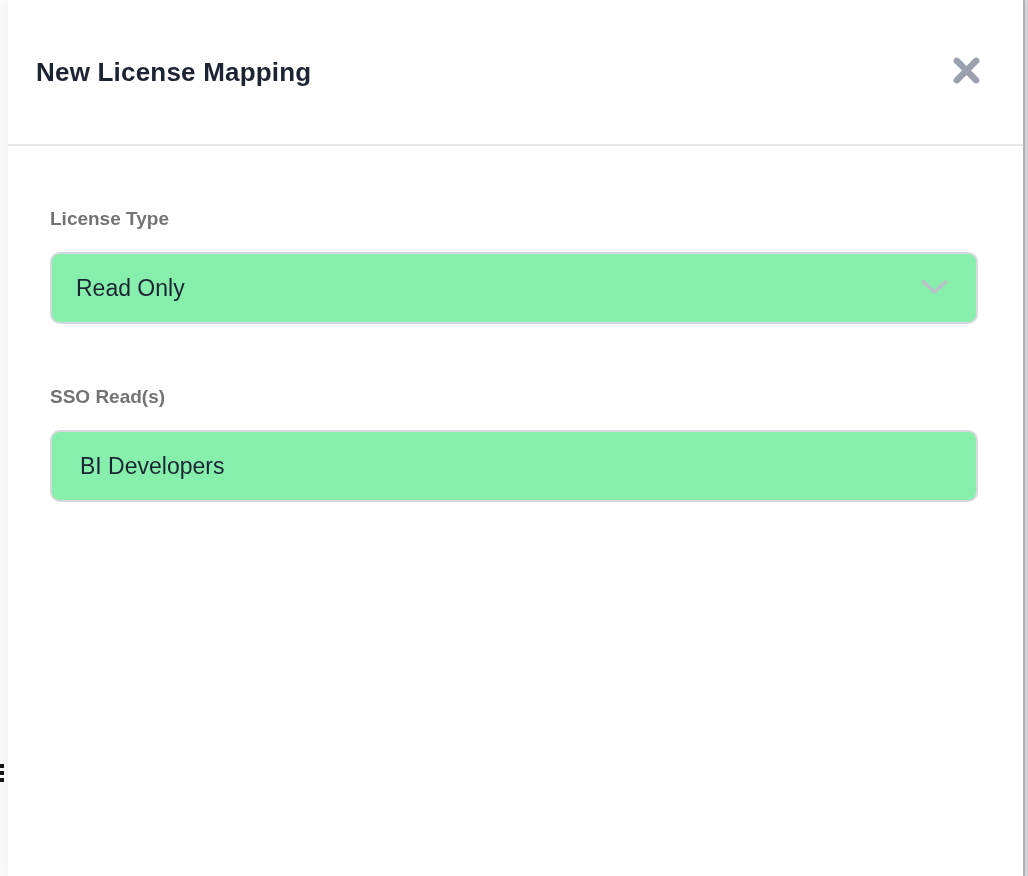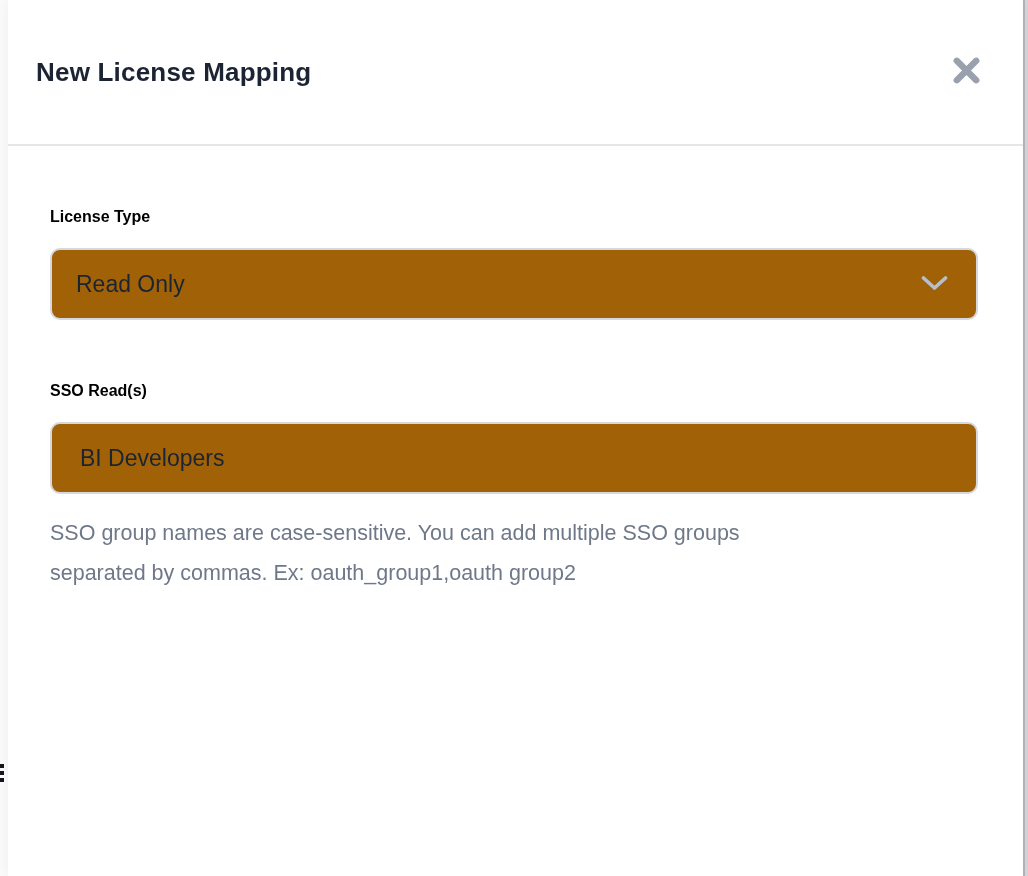--- a/index.html
+++ b/index.html
@@ -52,27 +52,27 @@
 
   .modal-body { padding: 0 45px 0 42px; }
 
   .subtitle {
     margin-top: 38px;
     font-size: 23px; color: #13171f;
   }
 
   .field-label {
     margin-top: 62px;
-    font-size: 16px; font-weight: bold; color: #000000;
+    font-size: 19px; font-weight: bold; color: #737373;
   }
 
   .field-box {
     margin-top: 22px;
     width: 100%; height: 72px;
-    background: #a16207;
+    background: #86efac;
     border: 2px solid #d5d8dd;
     border-radius: 10px;
     display: flex; align-items: center;
     padding: 0 24px;
     position: relative;
     font-size: 23px; color: #1b2433;
   }
   .select-box { cursor: pointer; }
   .select-box .chevron {
     position: absolute; right: 28px; top: 50%; transform: translateY(-50%);
@@ -122,19 +122,15 @@
       <span class="chevron">
         <svg width="27" height="16" viewBox="0 0 27 16" fill="none">
           <path d="M2.5 2.5 L13.5 12.5 L24.5 2.5" stroke="#b9bfc8" stroke-width="3.6" stroke-linecap="round" stroke-linejoin="round"></path>
         </svg>
       </span>
     </div>
 
     <div class="field-label">SSO Read(s)</div>
     <input type="text" class="field-box" value="BI Developers" style="">
 
-    <div class="helper">
-      <span>SSO group names are case-sensitive. You can add multiple SSO groups</span>
-      <span>separated by commas. Ex: oauth_group1,oauth group2</span>
-    </div>
 
   </div>
 </div>
 
 </body></html>

